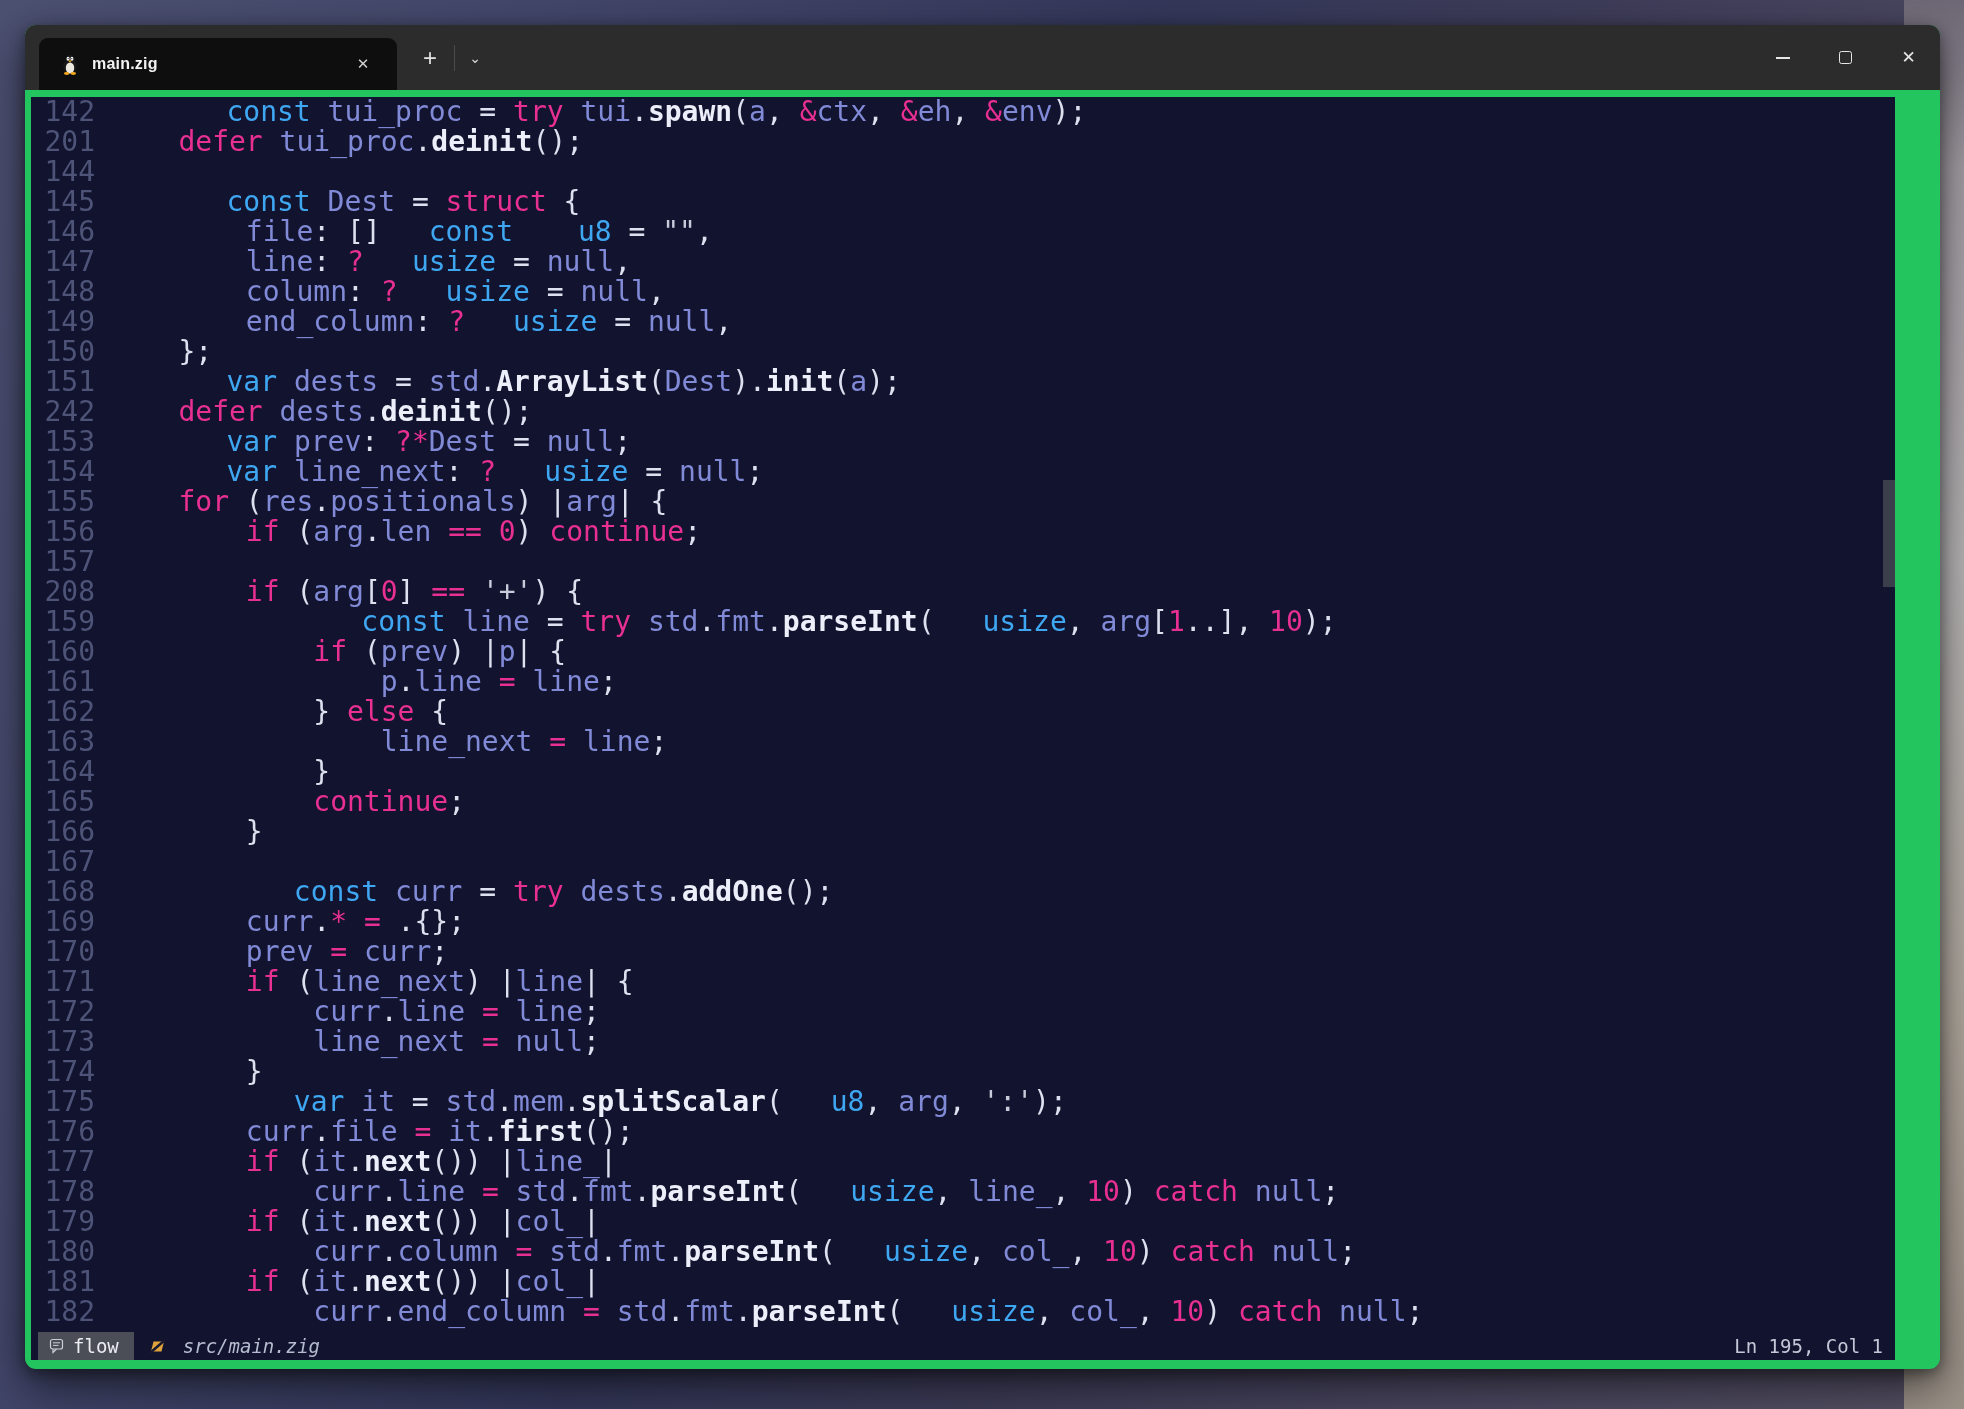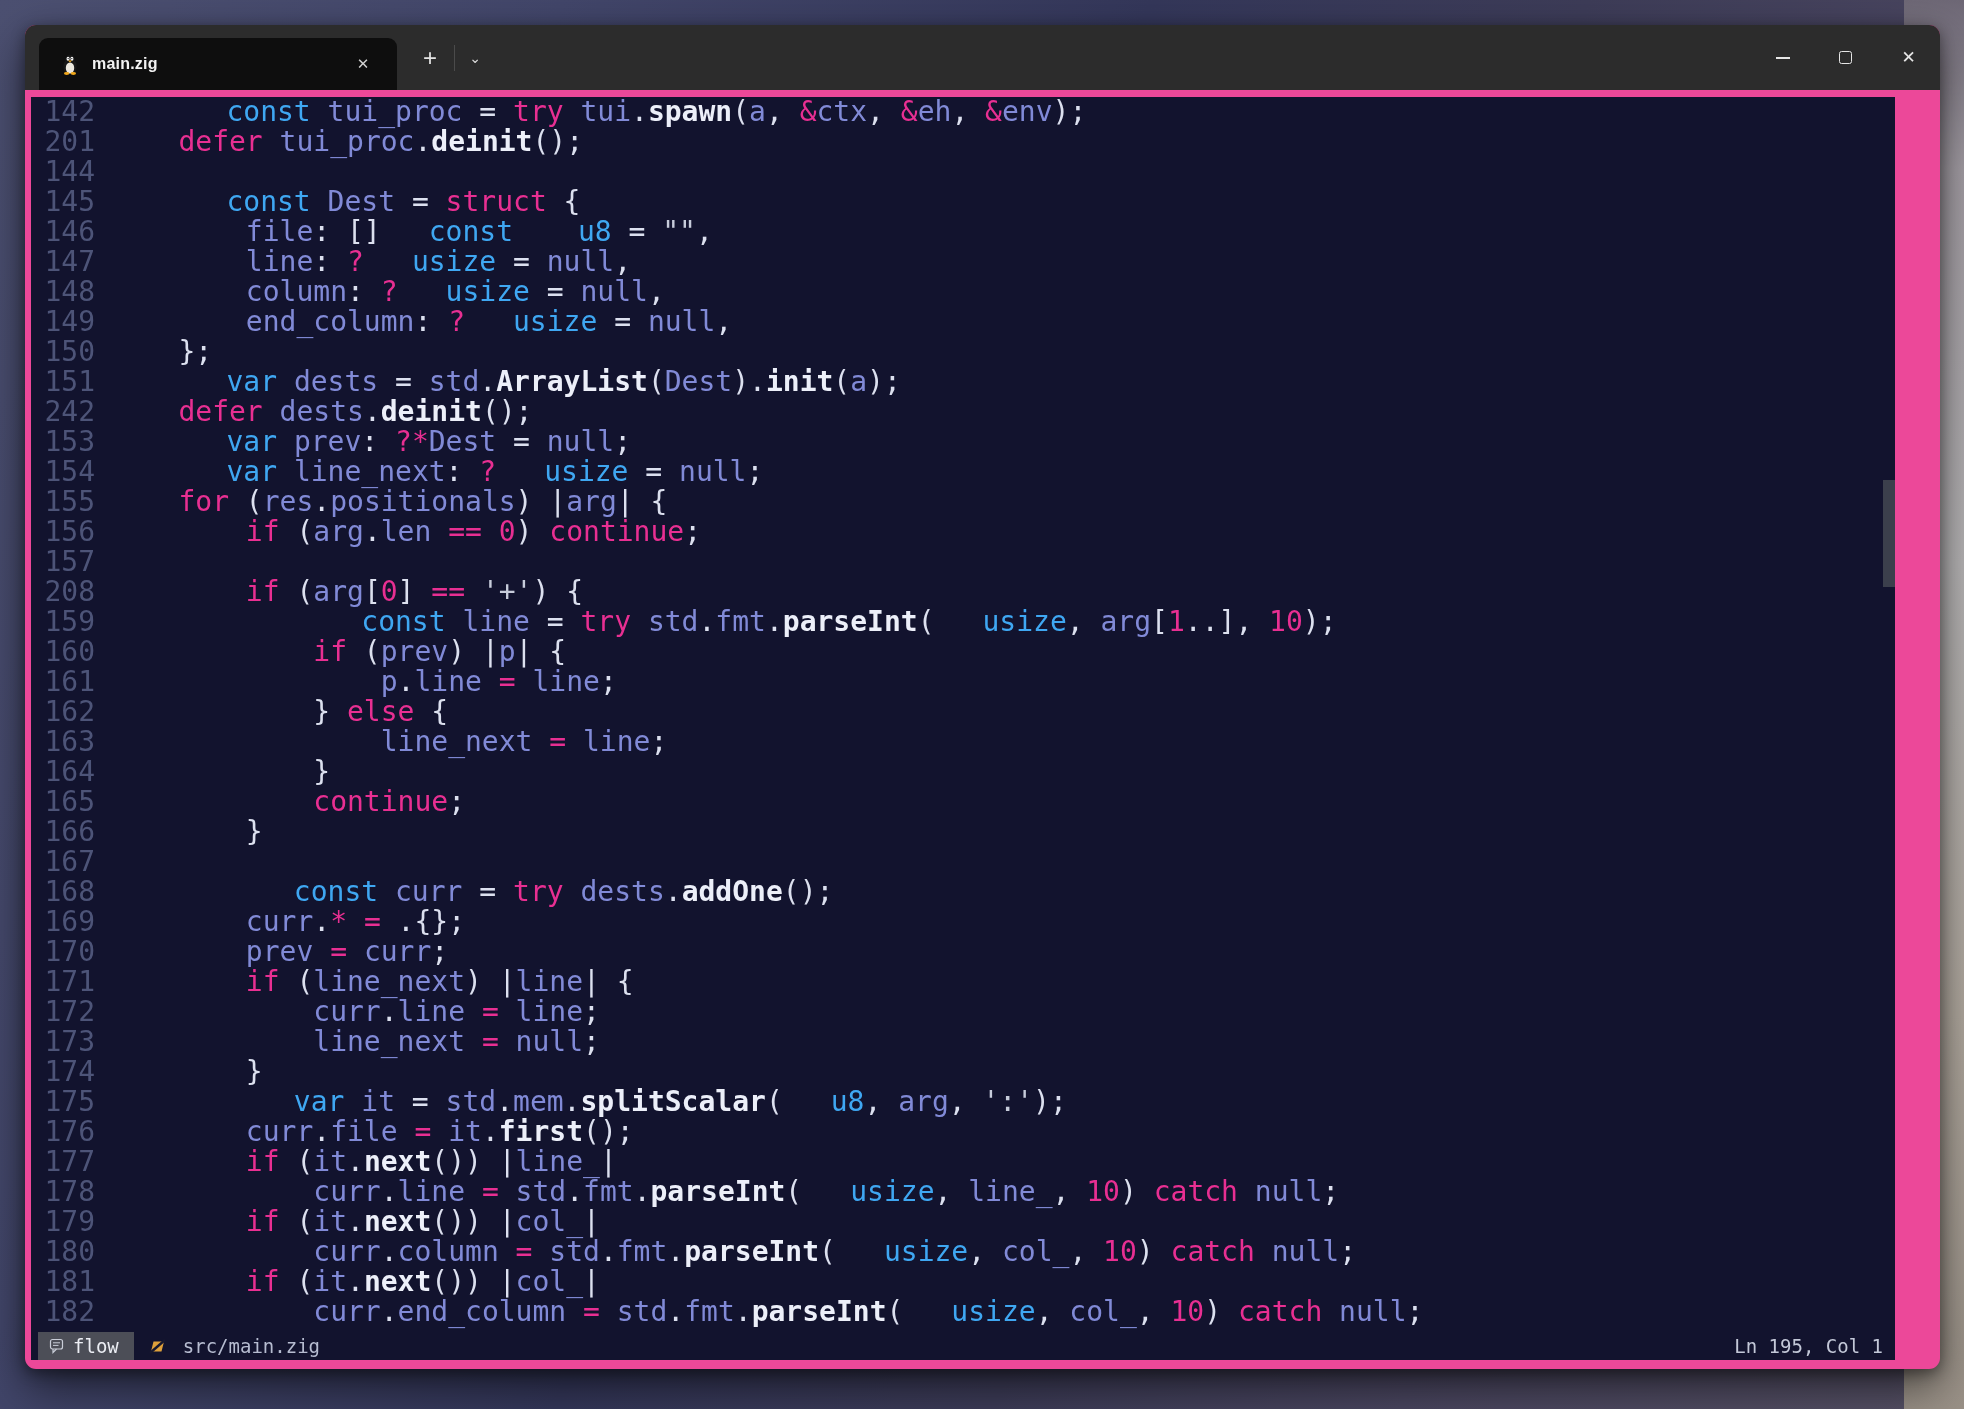--- a/index.html
+++ b/index.html
@@ -8,21 +8,21 @@
     position:relative;
     background:linear-gradient(113deg,#4c5071 0%,#42466a 22%,#34375a 45%,#3d3c58 62%,#4a4660 78%,#565165 100%);
     font-family:"Liberation Sans", sans-serif;
   }
   .wallpaper-right {
     position:absolute; right:0; top:0; width:60px; height:100%;
     background:linear-gradient(180deg,#6e6876 0%,#a39da4 12%,#b6b4b5 40%,#b0a89e 72%,#9a9187 100%);
   }
   .window {
     position:absolute; left:25px; top:25px; width:1915px; height:1344px;
-    background:#ec4899; border-radius:11px;
+    background:#22c55e; border-radius:11px;
     box-shadow:0 18px 45px rgba(0,0,0,.55), 0 4px 14px rgba(0,0,0,.4);
   }
   .titlebar { position:relative; height:65px; background:#2c2c2c; border-radius:11px 11px 0 0; }
   .tab {
     position:absolute; left:14px; top:13px; width:358px; height:52px;
     background:#0e0e0e; border-radius:9px 9px 0 0;
     display:flex; align-items:center; cursor:default;
   }
   .tab-icon { margin-left:22px; width:18px; height:21px; flex:none; }
   .tab-title { margin-left:13px; font-size:16px; font-weight:600; color:#f2f2f2; letter-spacing:.2px; }
@@ -68,21 +68,21 @@
   .status-bar {
     position:absolute; left:0; bottom:0; width:100%; height:28px;
     display:flex; align-items:center;
     font-family:"DejaVu Sans Mono", monospace; font-size:19px; color:#c3c8d8;
   }
   .flow-chip {
     height:100%; display:flex; align-items:center; gap:9px;
     background:#4c4e57; padding:0 15px 0 11px; margin-left:7px; color:#eceef4;
   }
   .mod-icon { margin-left:15px; display:flex; align-items:center; }
-  .file-path { margin-left:17px; color:#b6bcd0; }
+  .file-path { margin-left:17px; font-style:italic; color:#b6bcd0; }
   .cursor-pos { margin-left:auto; margin-right:12px; color:#c3c8d8; }
 </style>
 </head>
 <body>
 
 <div class="wallpaper-right"></div>
 
 <div class="window">
 
   <div class="titlebar">

